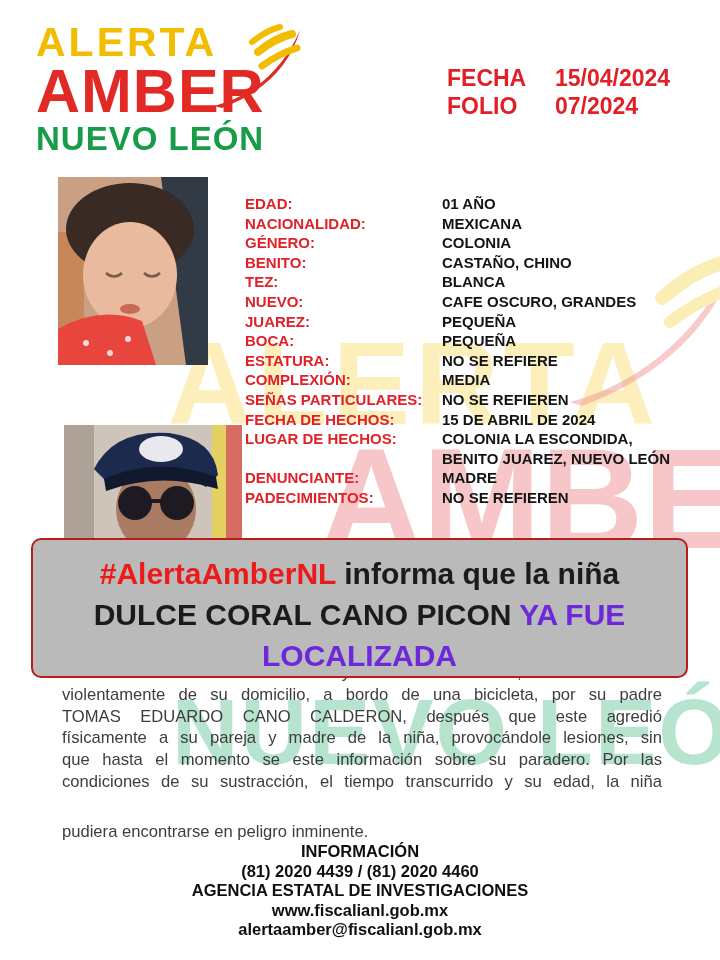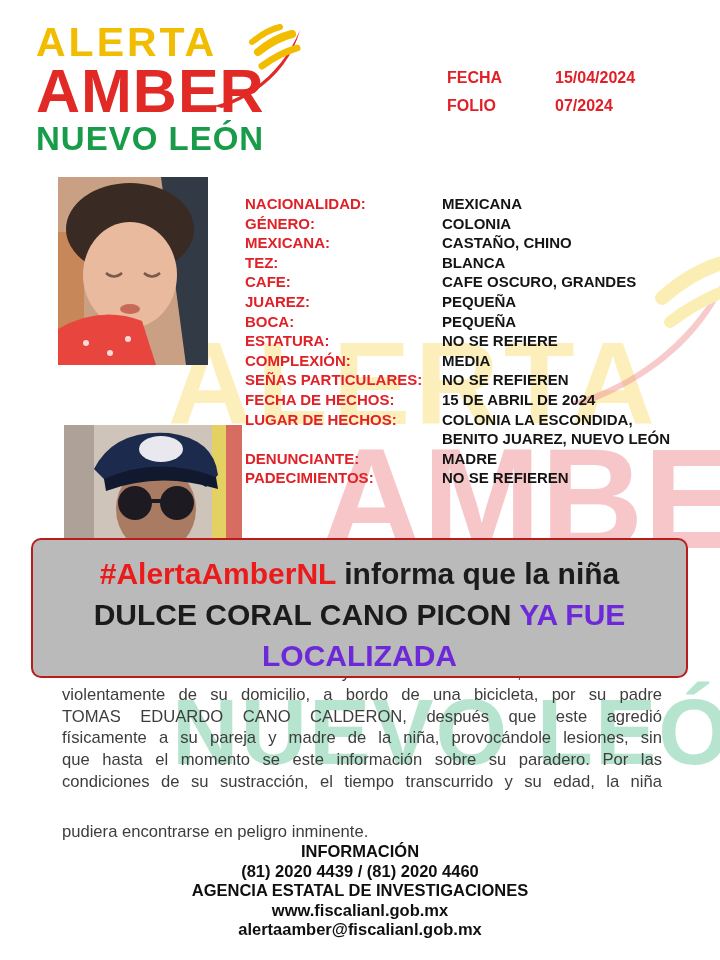--- a/index.html
+++ b/index.html
@@ -9,21 +9,21 @@
   
   .logo{position:absolute;left:36px;top:22px;z-index:2;}
   .logo-alerta{font-size:41px;font-weight:900;color:#F2BC00;letter-spacing:3px;line-height:1;}
   .logo-amber{font-size:61px;font-weight:900;color:#E12A26;letter-spacing:1px;line-height:0.92;}
   .logo-nl{font-size:33px;font-weight:900;color:#199C49;letter-spacing:1px;line-height:1.05;margin-top:3px;}
   .logo-swoosh{position:absolute;left:176px;top:0px;}
 
   
   .meta{position:absolute;left:447px;top:64px;z-index:2;}
   .meta-row{display:grid;grid-template-columns:108px auto;column-gap:0;}
-  .meta-row div{font-size:16px;font-weight:800;color:#E01F26;line-height:28px;}
+  .meta-row div{font-size:23px;font-weight:800;color:#E01F26;line-height:28px;}
 
   
   .photo-child{position:absolute;left:58px;top:177px;width:150px;height:188px;z-index:1;}
   .subject-name{position:absolute;left:36px;top:377px;width:194px;text-align:center;
                 color:#C8242B;font-weight:800;font-size:19px;line-height:23px;z-index:1;}
   .photo-father{position:absolute;left:64px;top:425px;width:178px;height:120px;z-index:1;}
 
   
   .fields{position:absolute;left:245px;top:194px;width:446px;z-index:1;}
   .field-row{display:grid;grid-template-columns:197px 1fr;}
@@ -117,37 +117,41 @@
     <path d="M30,44 Q50,4 105,8 Q150,14 154,50 L142,62 Q92,32 44,58 Z" fill="#1C2A4D"></path>
     <ellipse cx="97" cy="24" rx="22" ry="13" fill="#E8E8EE"></ellipse>
     <path d="M40,54 Q95,30 152,52 L154,64 Q95,46 42,66 Z" fill="#10192E"></path>
     <circle cx="71" cy="78" r="17" fill="#1E1A22"></circle>
     <circle cx="113" cy="78" r="17" fill="#1E1A22"></circle>
     <rect x="85" y="74" width="16" height="4" fill="#1E1A22"></rect>
   </svg>
 
   <div class="fields">
     <div class="field-row">
+        <div class="fl">EDAD:</div>
+        <div class="fv">01 AÑO</div>
+      </div>
+    <div class="field-row">
         <div class="fl">NACIONALIDAD:</div>
         <div class="fv">MEXICANA</div>
       </div>
     <div class="field-row">
         <div class="fl">GÉNERO:</div>
         <div class="fv">COLONIA</div>
       </div>
     <div class="field-row">
-        <div class="fl">MEXICANA:</div>
+        <div class="fl">BENITO:</div>
         <div class="fv">CASTAÑO, CHINO</div>
       </div>
     <div class="field-row">
         <div class="fl">TEZ:</div>
         <div class="fv">BLANCA</div>
       </div>
     <div class="field-row">
-        <div class="fl">CAFE:</div>
+        <div class="fl">NUEVO:</div>
         <div class="fv">CAFE OSCURO, GRANDES</div>
       </div>
     <div class="field-row">
         <div class="fl">JUAREZ:</div>
         <div class="fv">PEQUEÑA</div>
       </div>
     <div class="field-row">
         <div class="fl">BOCA:</div>
         <div class="fv">PEQUEÑA</div>
       </div>

